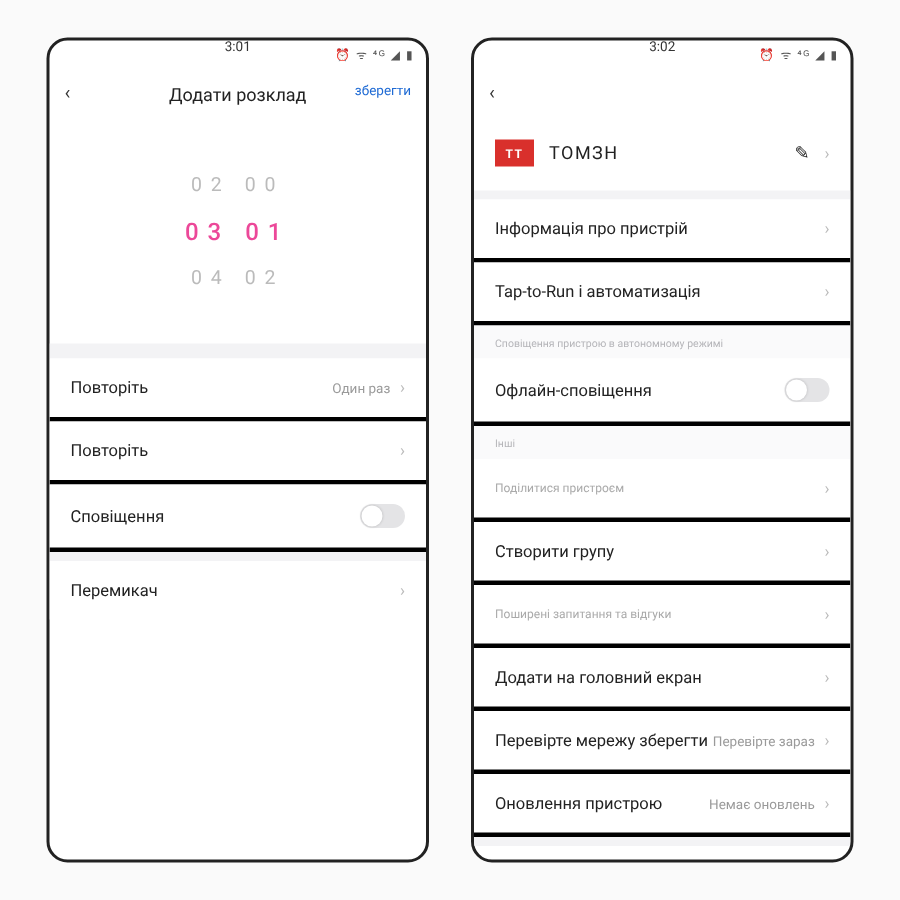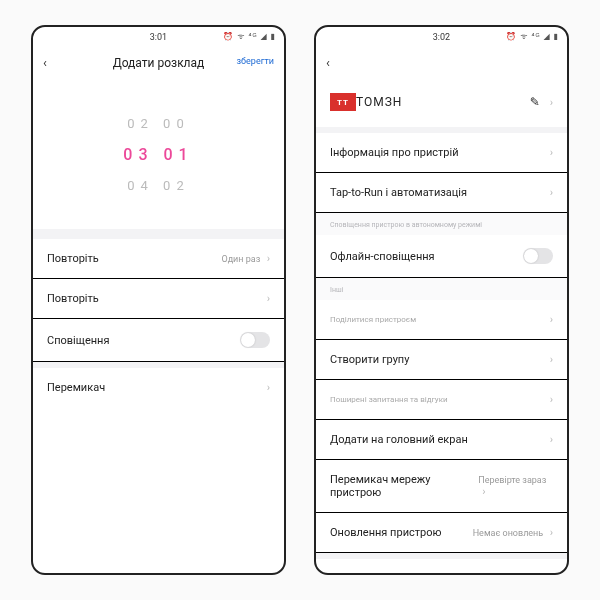--- a/index.html
+++ b/index.html
@@ -21,21 +21,20 @@
     overflow: hidden;
     display: flex;
     flex-direction: column;
     font-size: 10px;
     color: #222;
     position: relative;
   }
   .statusbar {
     height: 20px;
     display: flex;
-    align-items: center;
     justify-content: center;
     position: relative;
     font-size: 9px;
     color: #333;
   }
   .statusbar .icons {
     position: absolute; right: 8px; top: 3px;
     font-size: 8px; letter-spacing: 1px; color:#555;
   }
   .header {
@@ -59,21 +58,21 @@
     gap:14px;
     font-variant-numeric: tabular-nums;
   }
   .picker .row { color:#bbb; font-size:13px; letter-spacing:6px; }
   .picker .row.sel { color:#ec4899; font-size:16px; font-weight:500; }
   .sep { height:10px; background:#f3f3f5; }
   .sep.sm { height:6px; }
   .item {
     padding: 13px 14px;
     display:flex; align-items:center; justify-content:space-between;
-    border-bottom:1px solid #000000;
+    border-bottom:3px solid #000000;
     background:#fff;
   }
   .item:last-child { border-bottom:none; }
   .item .label { font-size:11px; color:#222; }
   .item .sub { font-size:8px; color:#aaa;text-align:center; }
   .item .val { font-size:9px; color:#9a9a9a; }
   .chev { color:#bbb; font-size:11px; margin-left:4px; }
   .toggle {
     width:30px; height:16px; border-radius:8px;
     background:#e4e4e6; position:relative;
@@ -82,21 +81,21 @@
     content:""; position:absolute; width:14px; height:14px;
     border-radius:50%; background:#fff; top:1px; left:1px;
     box-shadow:0 0 2px rgba(0,0,0,.2);
   }
   .section-label {
     padding:8px 14px 6px; font-size:7px; color:#b5b5b9;
     background:#fafafb;
   }
   
   .device {
-    display:flex; align-items:center; 
+    display:flex; align-items:center; gap:10px;
     padding:14px 14px 16px;
   }
   .device .logo {
     width:26px; height:18px; background:#d9302c;
     display:flex; align-items:center; justify-content:center;
     color:#fff; font-size:8px; font-weight:700; letter-spacing:1px;
   }
   .device .name { font-size:12px; color:#222; letter-spacing:1px; }
   .device .edit {
     margin-left:auto; color:#222; font-size:12px;
@@ -191,21 +190,21 @@
     </div>
     <div class="item">
       <span class="sub">Поширені запитання та відгуки</span>
       <span class="chev">›</span>
     </div>
     <div class="item">
       <span class="label">Додати на головний екран</span>
       <span class="chev">›</span>
     </div>
     <div class="item">
-      <span class="label">Перемикач мережу пристрою</span>
+      <span class="label">Перевірте мережу зберегти</span>
       <span>
         <span class="val">Перевірте зараз</span>
         <span class="chev">›</span>
       </span>
     </div>
     <div class="item">
       <span class="label">Оновлення пристрою</span>
       <span>
         <span class="val">Немає оновлень</span>
         <span class="chev">›</span>

